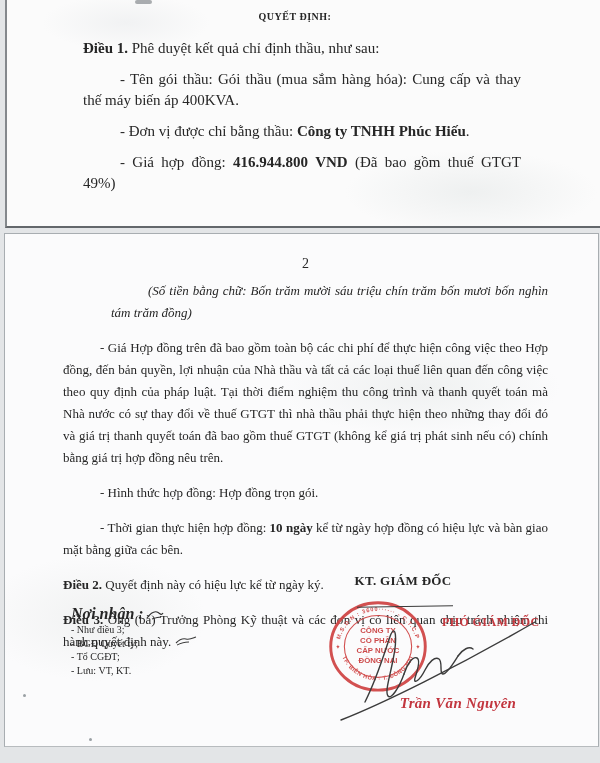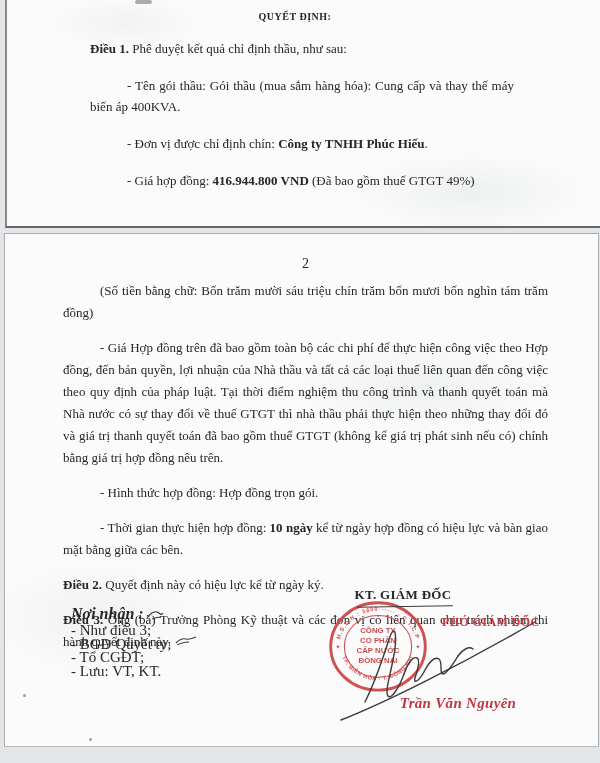--- a/index.html
+++ b/index.html
@@ -30,38 +30,38 @@
     position:absolute;left:128px;top:0;width:17px;height:4px;
     background:#8d9296;border-radius:2px;opacity:.75;
   }
   .speck{position:absolute;width:3px;height:3px;background:#9aa0a4;border-radius:50%;}
 
   .p1-content{padding:11px 72px 0 67px;}
   .doc-title{
     text-align:center;font-weight:bold;font-size:10px;letter-spacing:.5px;
     margin:0 0 2px -14px;
   }
-  .body-line{font-size:13px;line-height:21px;text-align:justify;margin:16px;}
+  .body-line{font-size:15px;line-height:21px;text-align:justify;margin:9px;}
   .mt-lg{margin-top:16px;}
   .mt-md{margin-top:10px;}
   .indent{text-indent:37px;}
   b,.bold{font-weight:bold;}
 
   .p2-content{padding:14px 50px 0 58px;}
   .page-num{text-align:center;font-size:14px;margin:8px 0 0 0;}
   .amount-words{
-    font-size:13px;line-height:22px;text-align:justify;
-    text-indent:37px;margin-top:8px;
+    font-size:13px;line-height:22px;font-style:italic;text-align:justify;
+    text-indent:37px;margin-top:8px;margin-left:48px;
   }
   .para{font-size:13px;line-height:22px;text-align:justify;text-indent:37px;margin-top:9px;}
   .single{font-size:13px;line-height:22px;padding-left:37px;margin-top:9px;}
   .article{font-size:13px;line-height:22px;text-align:justify;margin-top:5px;}
 
   .sig-kt{
-    position:absolute;left:342px;top:353px;width:112px;text-align:center;
+    position:absolute;left:342px;top:339px;width:112px;text-align:center;
     font-weight:bold;font-size:13px;letter-spacing:.3px;z-index:4;
   }
   .sig-kt-underline{
     position:absolute;left:352px;top:372px;width:96px;height:1px;background:#3a3a3a;
     transform:rotate(-.8deg);z-index:4;
   }
   .sig-deputy{
     position:absolute;left:437px;top:381px;
     color:#c43a40;font-weight:bold;font-size:12px;letter-spacing:.4px;z-index:2;
   }
@@ -70,37 +70,37 @@
   .sig-name{
     position:absolute;left:388px;top:461px;width:130px;text-align:center;
     color:#c2353e;font-style:italic;font-weight:bold;font-size:15px;z-index:6;
     letter-spacing:.3px;
   }
   .recipients{position:absolute;left:66px;top:371px;z-index:2;}
   .recipients-heading{
     font-weight:bold;font-style:italic;font-size:16px;display:inline-block;
   }
   .recipient-paraph{display:inline-block;vertical-align:middle;margin-left:2px;}
-  .recipients-list{font-size:15px;line-height:12.5px;}
+  .recipients-list{font-size:10px;line-height:12.5px;}
   .recipients-list div{margin-top:1px;}
   .end-paraph{display:inline-block;vertical-align:baseline;margin-left:4px;}
 </style>
 </head>
 <body>
 
 <div class="page page-1">
   <div class="artifact-top"></div>
   <div class="p1-content">
     <p class="doc-title">QUYẾT ĐỊNH:</p>
 
     <p class="body-line mt-lg"><b>Điều 1.</b><span> Phê duyệt kết quả chỉ định thầu, như sau:</span></p>
 
     <p class="body-line indent mt-md">- Tên gói thầu: Gói thầu (mua sắm hàng hóa): Cung cấp và thay thế máy biến áp 400KVA.</p>
 
-    <p class="body-line indent mt-md"><span>- Đơn vị được chỉ định chín: </span><b>Công ty TNHH Phúc Hiếu</b><span>.</span></p>
+    <p class="body-line indent mt-md"><span>- Đơn vị được chỉ bằng thầu: </span><b>Công ty TNHH Phúc Hiếu</b><span>.</span></p>
 
     <p class="body-line indent mt-md"><span>- Giá hợp đồng: </span><b>416.944.800 VND</b><span> (Đã bao gồm thuế GTGT 49%)</span></p>
   </div>
 </div>
 
 <div class="page page-2">
   <div class="p2-content">
     <p class="page-num">2</p>
 
     <p class="amount-words">(Số tiền bằng chữ: Bốn trăm mười sáu triệu chín trăm bốn mươi bốn nghìn tám trăm đồng)</p>

